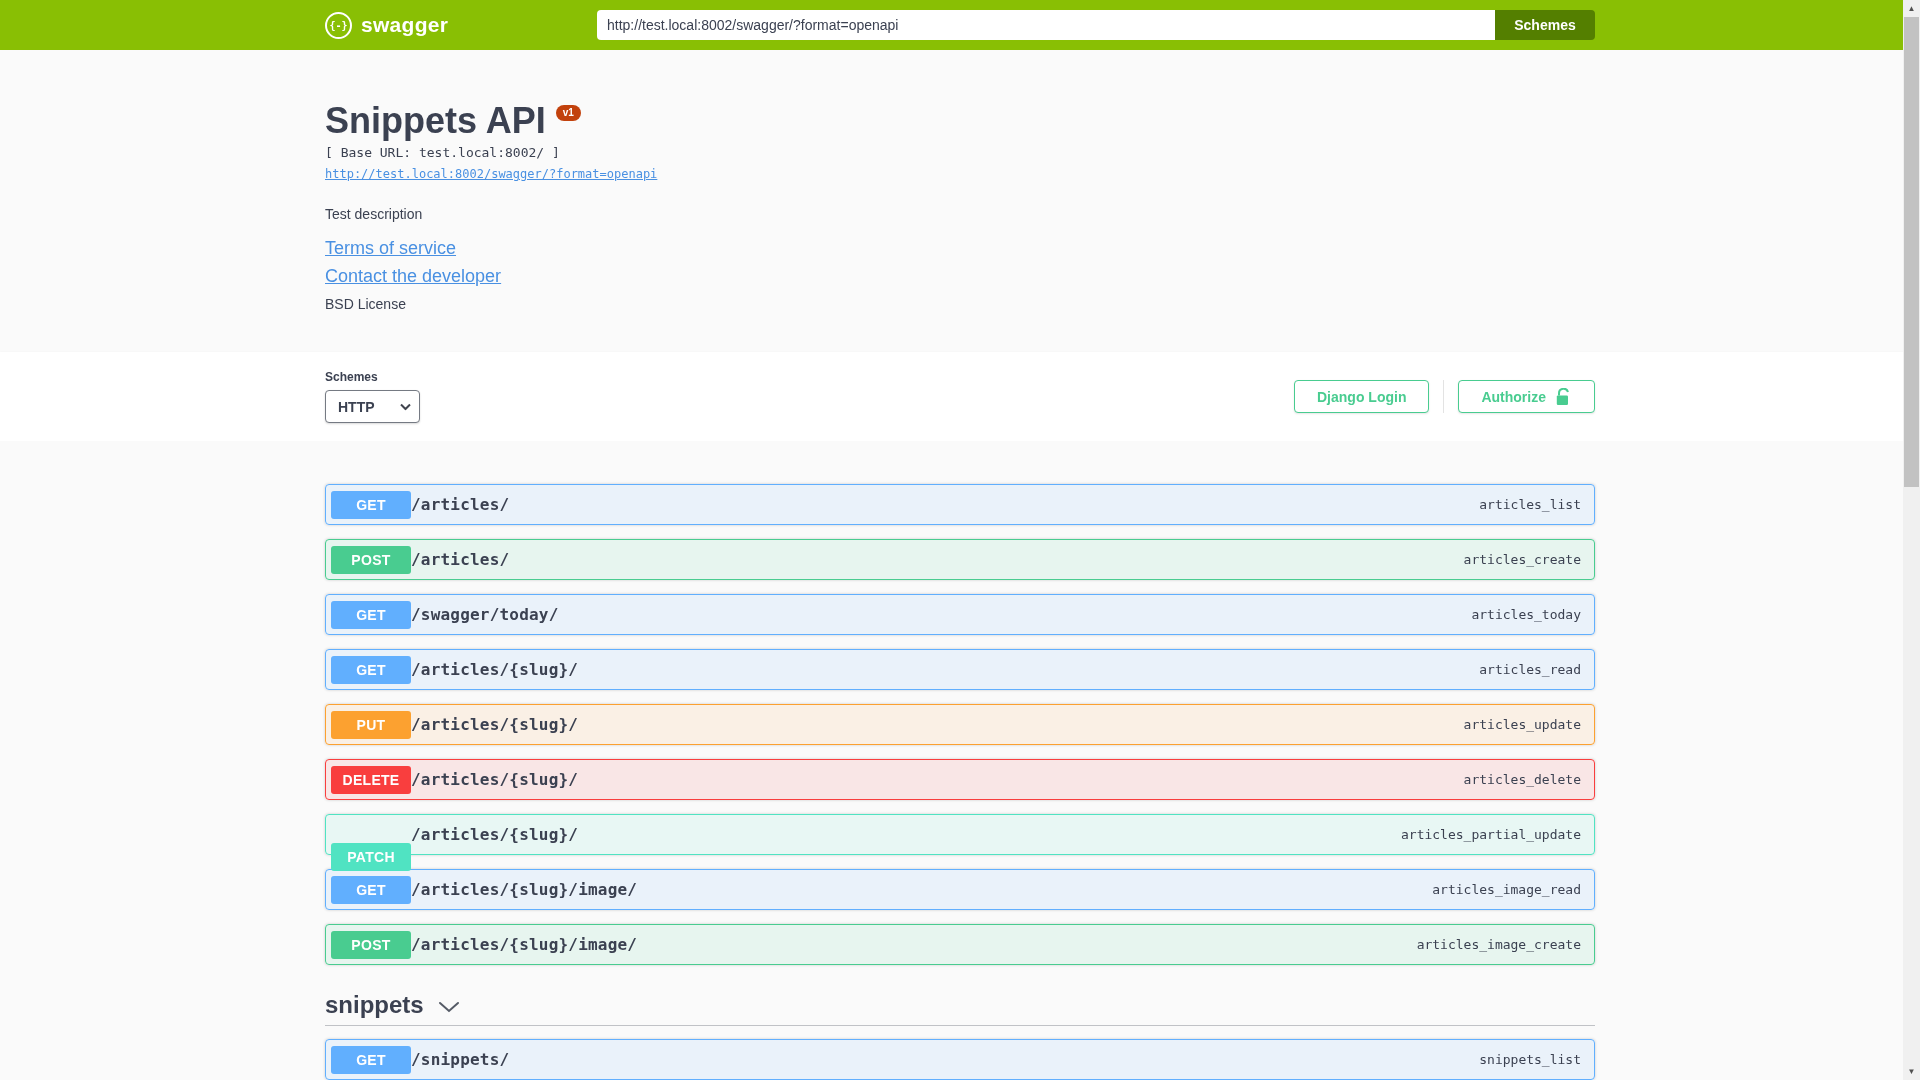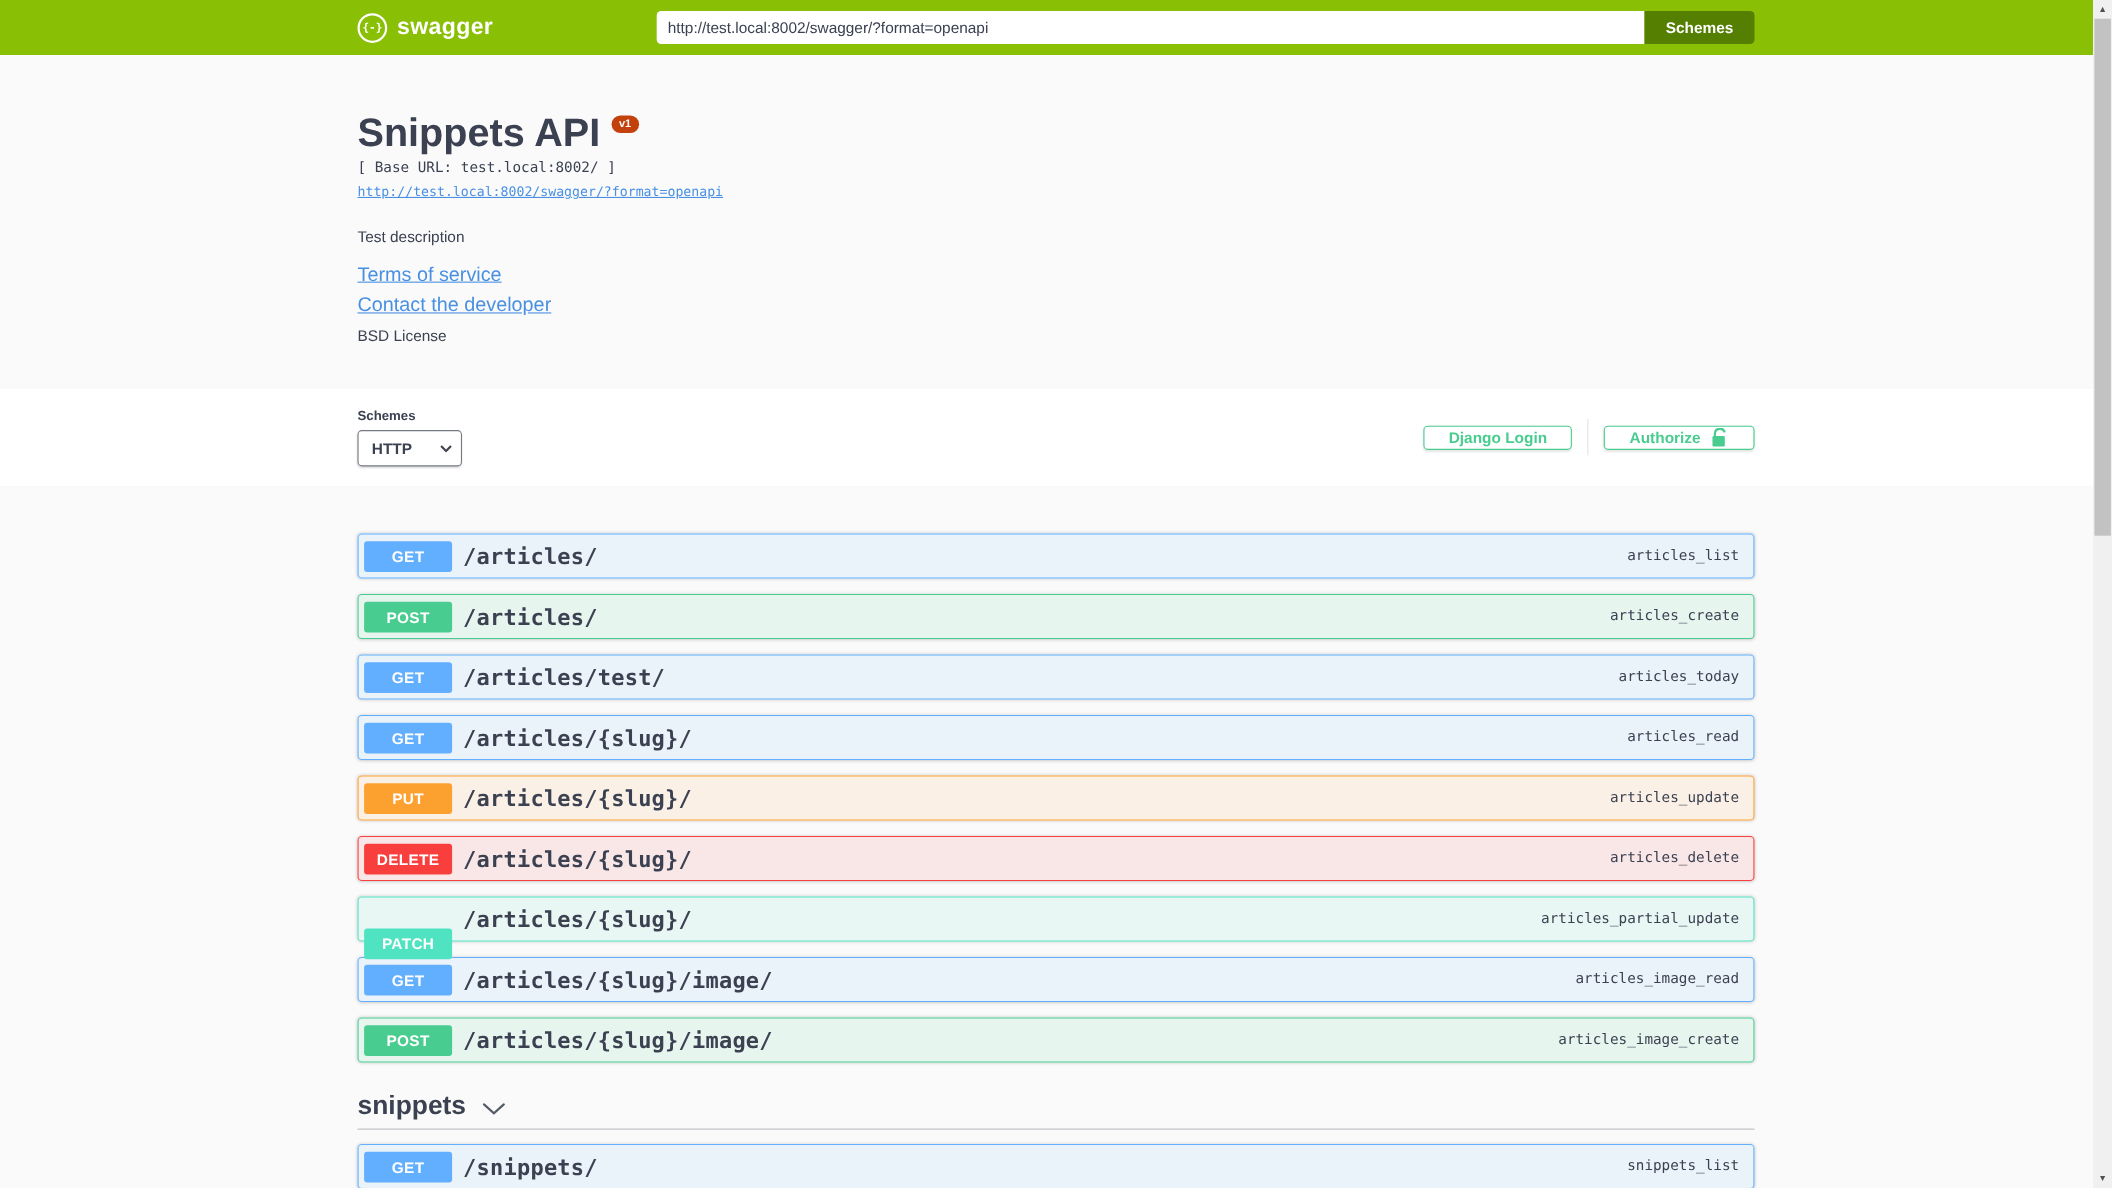--- a/index.html
+++ b/index.html
@@ -56,21 +56,21 @@
   .select-wrap select {
     -webkit-appearance:none; appearance:none;
     width:100%; height:33px; border:1px solid #757a83; border-radius:4px;
     background:#fff; font-size:14px; font-weight:600; color:#3b4151;
     padding:0 28px 0 12px; box-shadow:0 1px 2px rgba(0,0,0,.15); cursor:pointer;
     font-family:"Liberation Sans", sans-serif;
   }
   .select-chev { position:absolute; right:9px; top:50%; transform:translateY(-50%); pointer-events:none; display:flex; }
   .auth-wrapper { display:flex; align-items:center; }
   .btn {
-    height:22px; border:1px solid #49cc90; color:#49cc90; background:#fff;
+    height:33px; border:1px solid #49cc90; color:#49cc90; background:#fff;
     border-radius:4px; font-weight:700; font-size:14px; padding:0 22px;
     cursor:pointer; box-shadow:0 1px 2px rgba(0,0,0,.1);
     font-family:"Liberation Sans", sans-serif;
   }
   .django-btn { margin-right:14px; }
   .v-divider { width:1px; height:33px; background:#e3e3e3; margin-right:14px; }
   .authorize-btn { display:flex; align-items:center; gap:10px; }
   .lock-icon { display:flex; }
 
   
@@ -86,22 +86,22 @@
     display:flex; align-items:center;
     border:1px solid #000; border-radius:4px;
     box-shadow:0 0 3px rgba(0,0,0,.19);
     padding:5px; margin-bottom:14px; height:41px; cursor:pointer;
   }
   .opblock-method {
     min-width:80px; text-align:center; font-size:14px; font-weight:700; color:#fff;
     border-radius:3px; padding:7px 6px; line-height:1; letter-spacing:.3px;
   }
   .opblock-path {
-    font-family:"DejaVu Sans Mono", monospace; font-size:20px; font-weight:600;
-    color:#3b4151; margin-left:10px; flex:1; letter-spacing:.2px;
+    font-family:"DejaVu Sans Mono", monospace; font-size:16px; font-weight:600;
+    color:#3b4151; flex:1; letter-spacing:.2px;
   }
   .opblock-opid {
     font-family:"DejaVu Sans Mono", monospace; font-size:13px; color:#3b4151;
     margin-right:8px; white-space:nowrap;
   }
 
   
   .scrollbar { position:fixed; top:0; right:0; width:17px; height:1080px; background:#f0f0f0; z-index:100; }
   .scroll-btn { position:absolute; left:0; width:17px; height:17px; display:flex; align-items:center; justify-content:center; font-size:8px; color:#505050; cursor:pointer; }
   .scroll-btn.up { top:0; }
@@ -183,21 +183,21 @@
   </div>
 
   <div class="opblock" style="border-color: rgb(73, 204, 144); background: rgba(73, 204, 144, 0.1);">
     <span class="opblock-method" style="background: rgb(73, 204, 144);">POST</span>
     <span class="opblock-path">/articles/</span>
     <span class="opblock-opid">articles_create</span>
   </div>
 
   <div class="opblock" style="border-color: rgb(97, 175, 254); background: rgba(97, 175, 254, 0.1);">
     <span class="opblock-method" style="background: rgb(97, 175, 254);">GET</span>
-    <span class="opblock-path">/articles/test/</span>
+    <span class="opblock-path">/swagger/today/</span>
     <span class="opblock-opid">articles_today</span>
   </div>
 
   <div class="opblock" style="border-color: rgb(97, 175, 254); background: rgba(97, 175, 254, 0.1);">
     <span class="opblock-method" style="background: rgb(97, 175, 254);">GET</span>
     <span class="opblock-path">/articles/{slug}/</span>
     <span class="opblock-opid">articles_read</span>
   </div>
 
   <div class="opblock" style="border-color: rgb(252, 161, 48); background: rgba(252, 161, 48, 0.1);">

